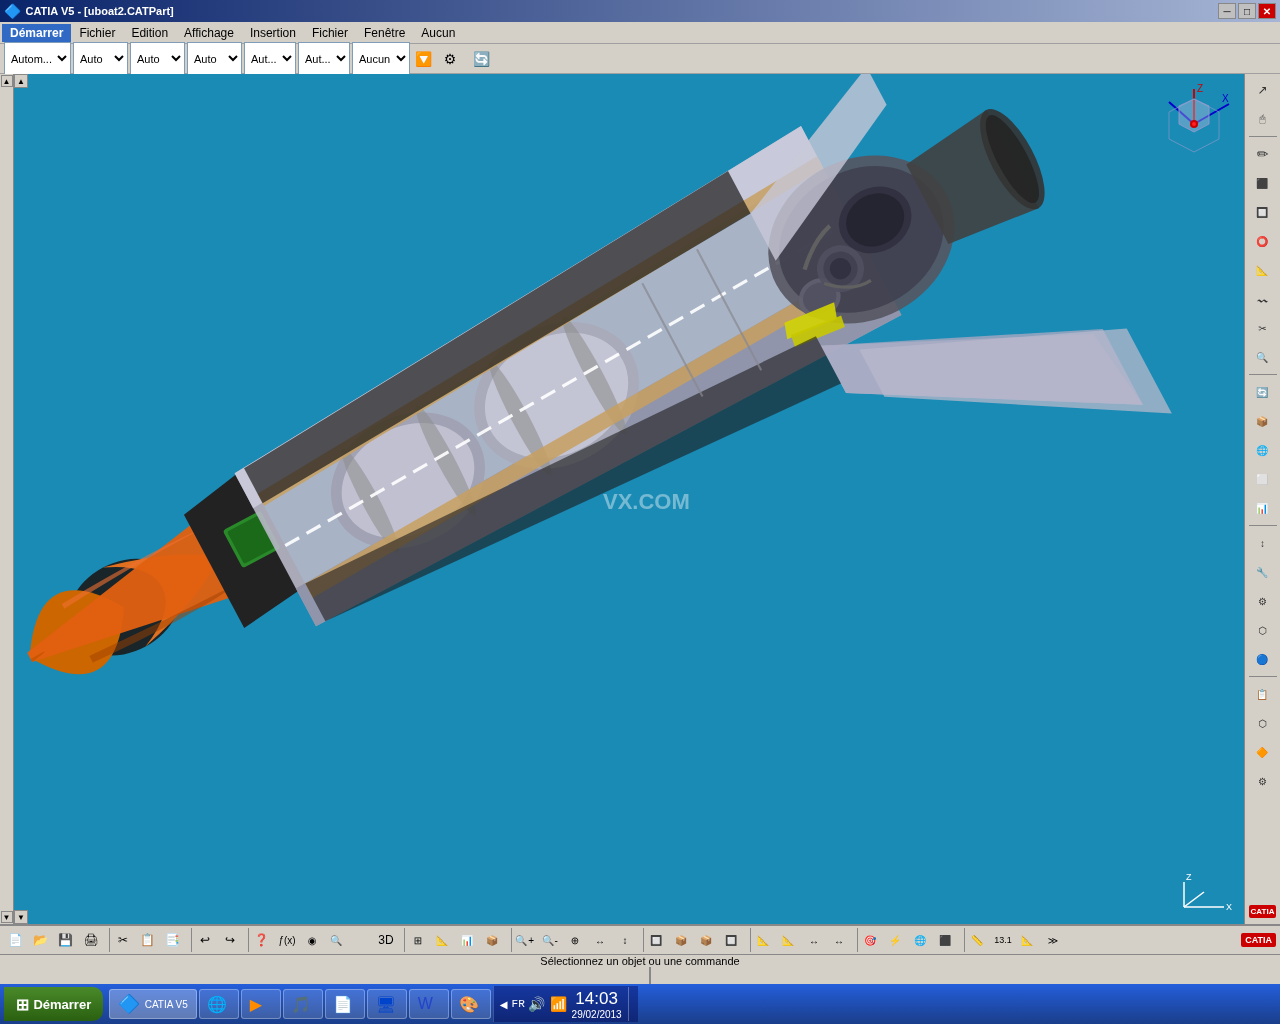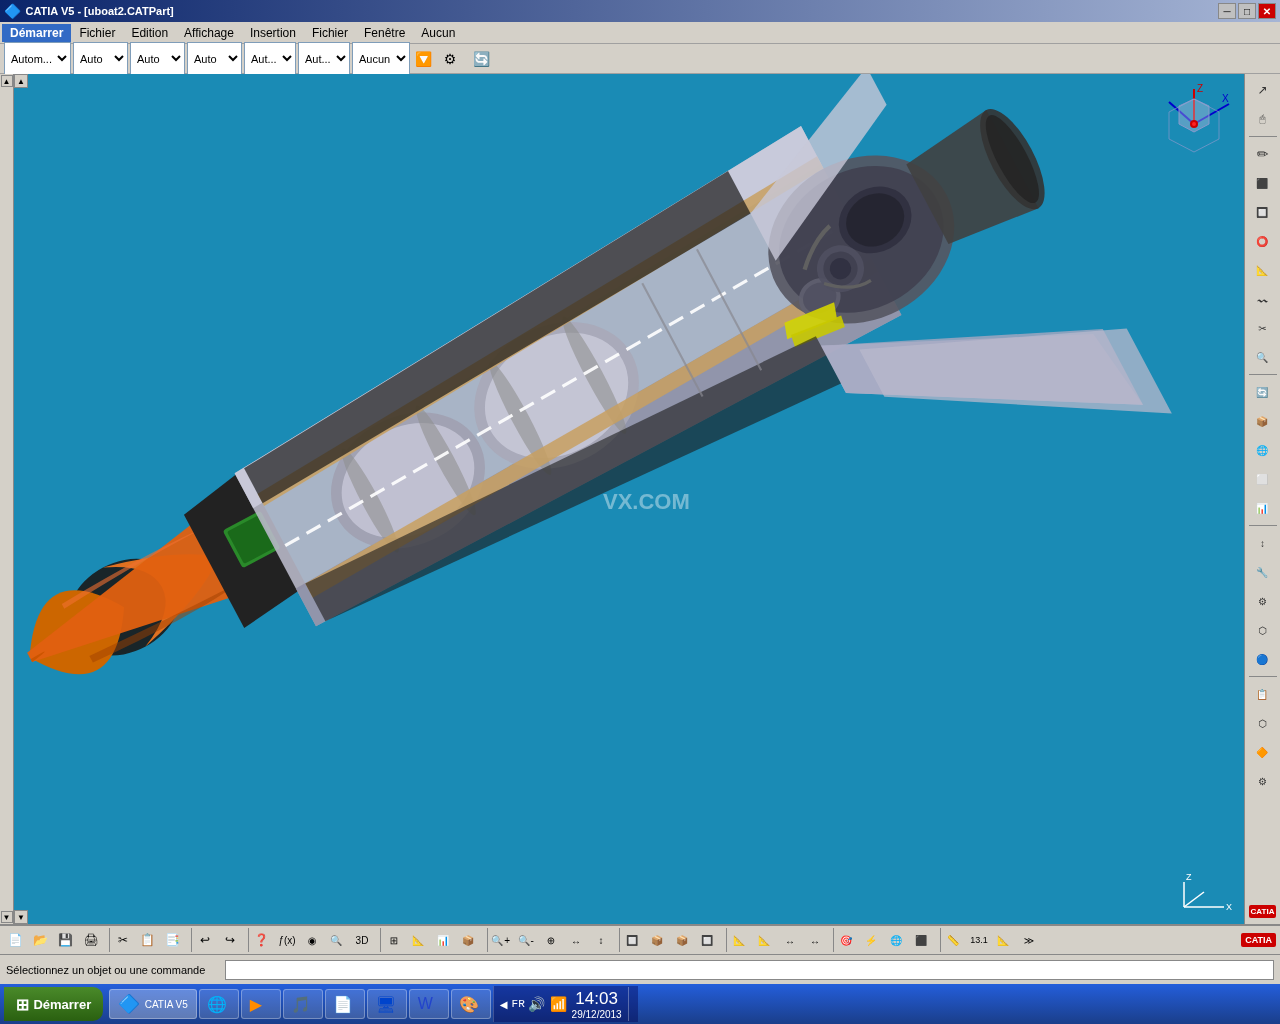--- a/index.html
+++ b/index.html
@@ -178,20 +178,21 @@
 
     
     #status-bar {
       height: 30px;
       background: #d4d0c8;
       border-top: 1px solid #888;
       display: flex;
       align-items: center;
       padding: 0 6px;
       justify-content: space-between;
+      flex-direction: column;
     }
     #status-left { font-size: 11px; color: #000; }
     #status-right {
       flex: 1;
       margin-left: 20px;
       height: 20px;
       background: white;
       border: 1px solid #888;
     }
 
@@ -471,21 +472,21 @@
   <div class="bottom-btn">📋</div>
   <div class="bottom-btn">📑</div>
   <div class="bottom-separator"></div>
   <div class="bottom-btn">↩</div>
   <div class="bottom-btn">↪</div>
   <div class="bottom-separator"></div>
   <div class="bottom-btn">❓</div>
   <div class="bottom-btn" style="font-size:10px;">ƒ(x)</div>
   <div class="bottom-btn" style="font-size:10px;">◉</div>
   <div class="bottom-btn" style="font-size:10px;">🔍</div>
-  <div class="bottom-btn" style="font-size:10px;">3D</div>
+  <div class="bottom-btn" style="font-size:12px;margin-left:24px;">3D</div>
   <div class="bottom-separator"></div>
   <div class="bottom-btn" style="font-size:10px;">⊞</div>
   <div class="bottom-btn" style="font-size:10px;">📐</div>
   <div class="bottom-btn" style="font-size:10px;">📊</div>
   <div class="bottom-btn" style="font-size:10px;">📦</div>
   <div class="bottom-separator"></div>
   <div class="bottom-btn" style="font-size:10px;">🔍+</div>
   <div class="bottom-btn" style="font-size:10px;">🔍-</div>
   <div class="bottom-btn" style="font-size:10px;">⊕</div>
   <div class="bottom-btn" style="font-size:10px;">↔</div>
@@ -557,17 +558,17 @@
     <span class="taskbar-icon" style="font-size:16px;color:#ff6600;">🎨</span>
   </div>
 
   <div id="tray-area">
     <span style="color:white;font-size:10px;cursor:pointer;">◀</span>
     <span style="color:white;font-size:11px;font-family:Liberation Mono, monospace;">FR</span>
     <span style="color:white;font-size:14px;cursor:pointer;">🔊</span>
     <span style="color:white;font-size:14px;cursor:pointer;">📶</span>
     <div id="clock">
       <div style="color:white;font-size:17px;">14:03</div>
-      <div style="color:white;font-size:10px;">29/12/2013</div>
+      <div style="color:white;font-size:10px;">29/02/2013</div>
     </div>
     <span style="width:4px;height:34px;border-left:1px solid rgba(255,255,255,0.3);cursor:pointer;display:inline-block;margin-left:2px;"></span>
   </div>
 </div>
 
 </body></html>

